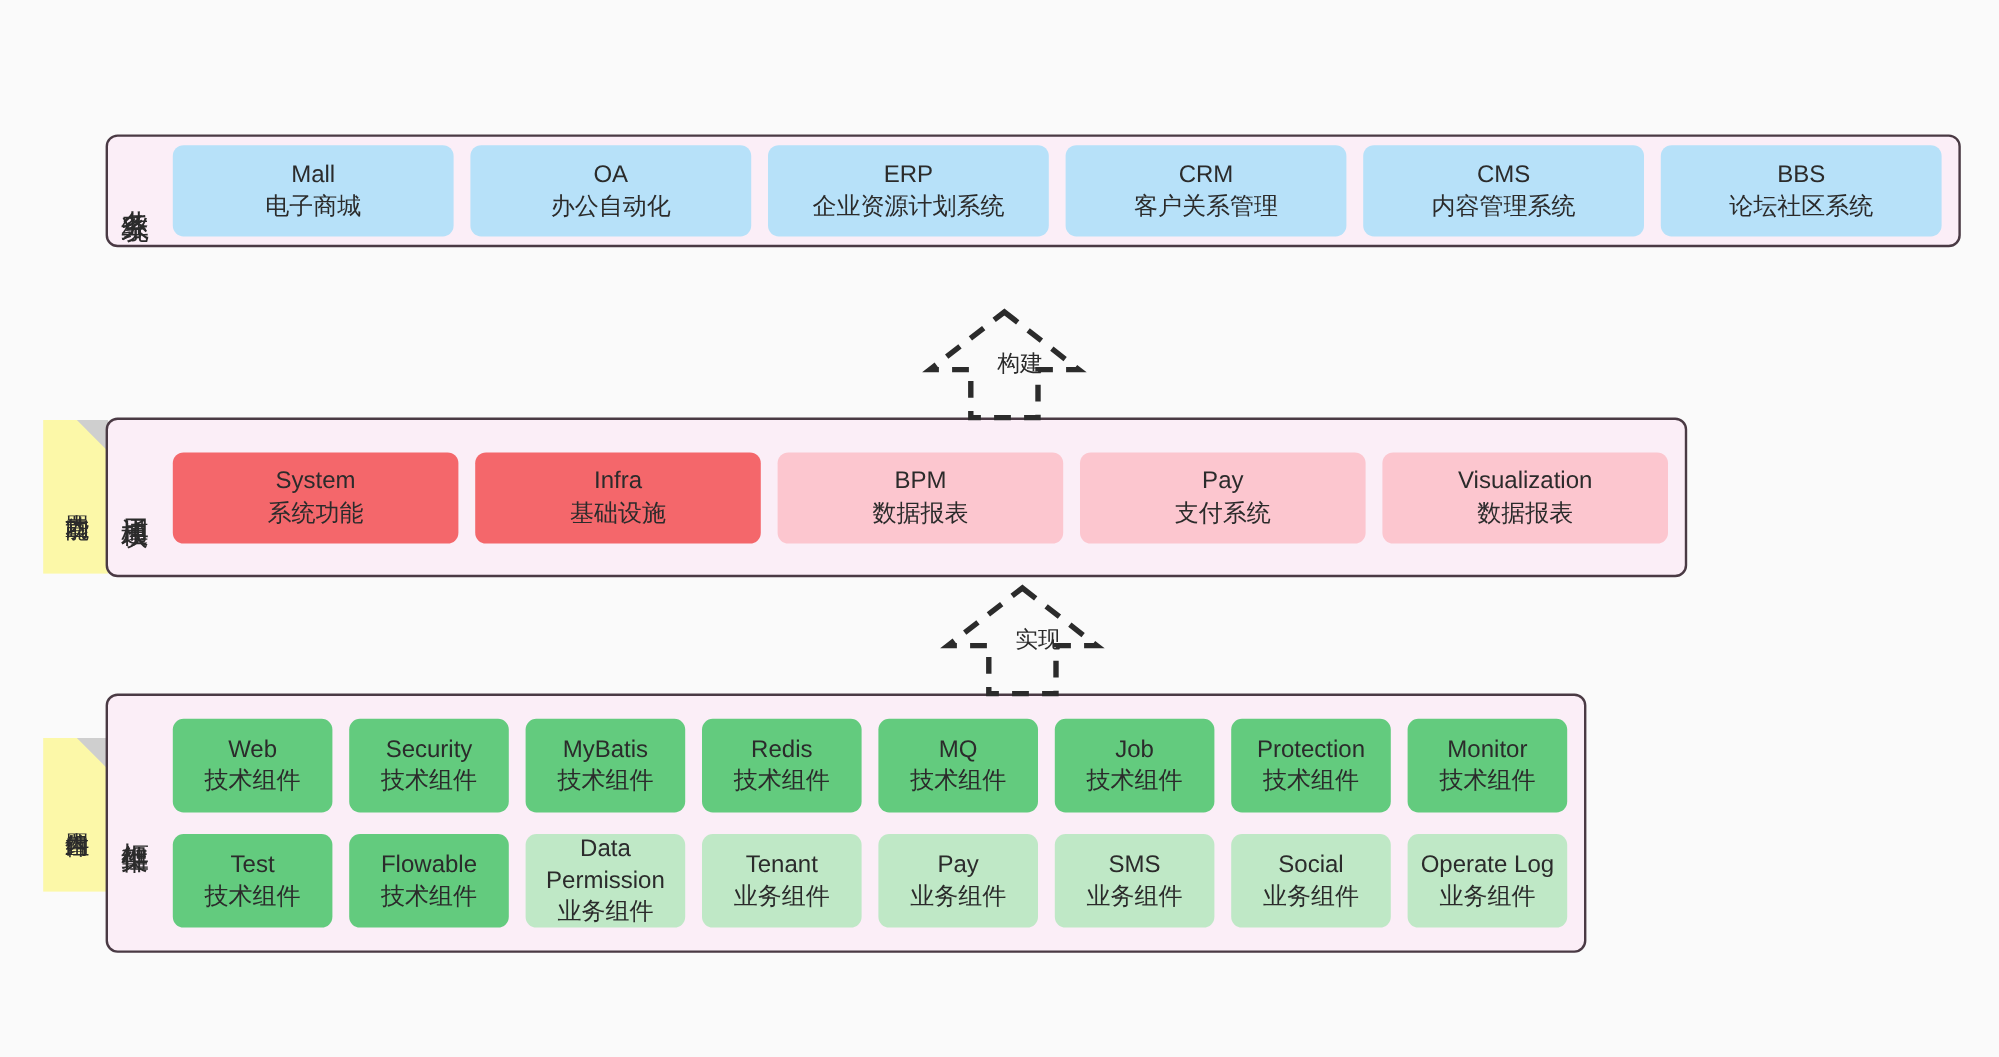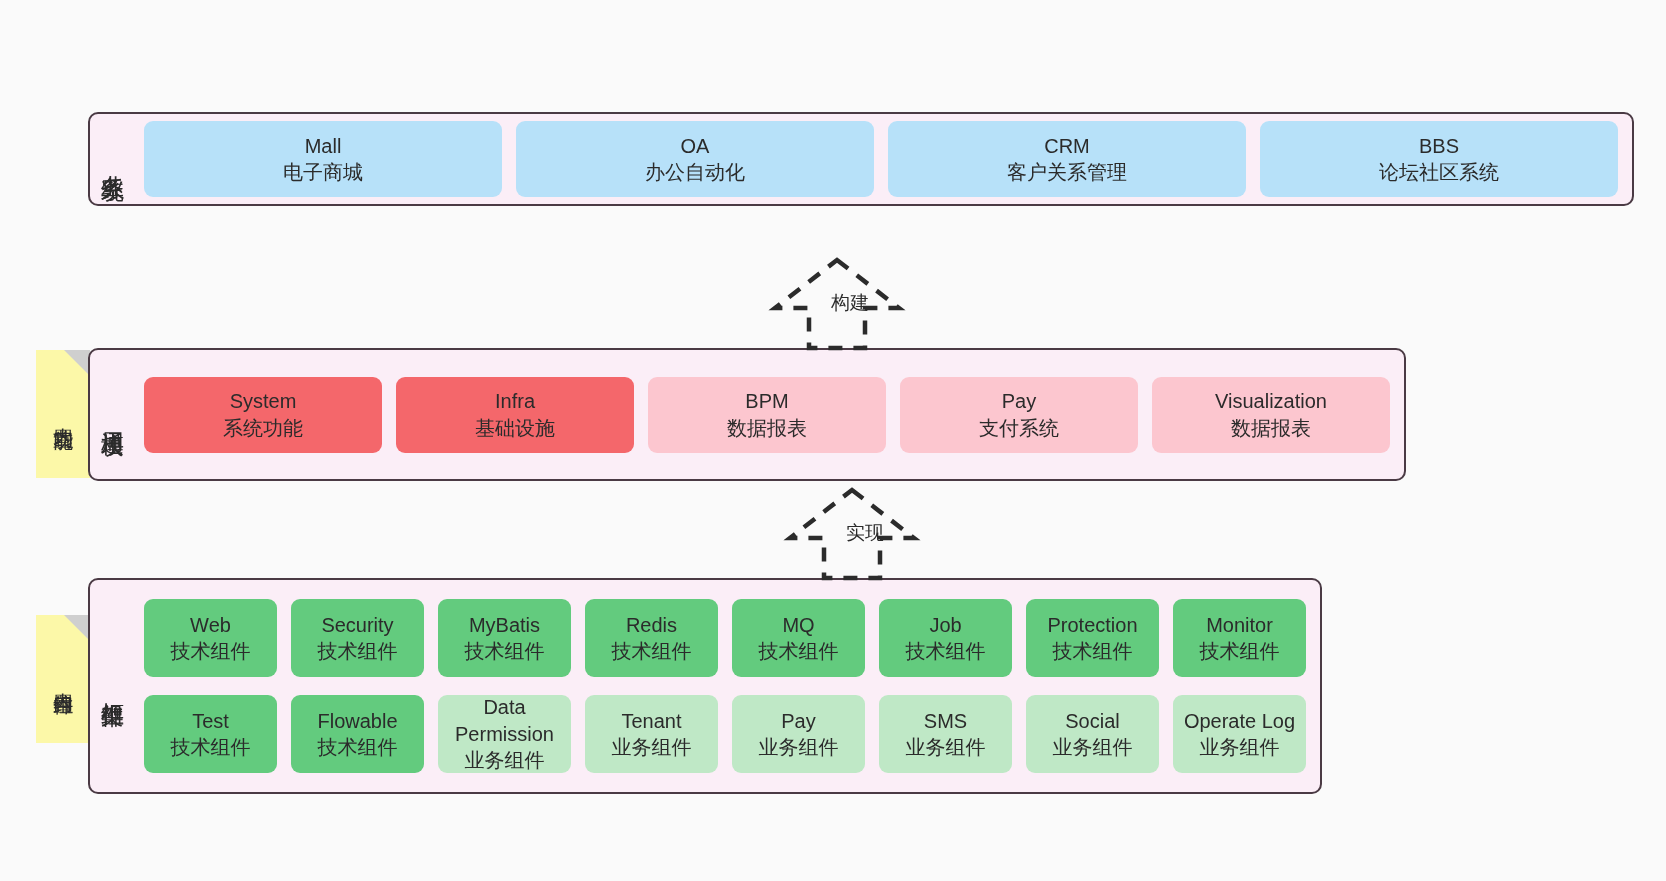--- a/index.html
+++ b/index.html
@@ -155,22 +155,30 @@
     <div class="row">
       <div class="card blue">
         <span class="t1">Mall</span>
         <span class="t2">电子商城</span>
       </div>
       <div class="card blue">
         <span class="t1">OA</span>
         <span class="t2">办公自动化</span>
       </div>
       <div class="card blue">
+        <span class="t1">ERP</span>
+        <span class="t2">企业资源计划系统</span>
+      </div>
+      <div class="card blue">
         <span class="t1">CRM</span>
         <span class="t2">客户关系管理</span>
+      </div>
+      <div class="card blue">
+        <span class="t1">CMS</span>
+        <span class="t2">内容管理系统</span>
       </div>
       <div class="card blue">
         <span class="t1">BBS</span>
         <span class="t2">论坛社区系统</span>
       </div>
     </div>
   </div>
 </div>
 
 <div class="connector" id="connector-build">

